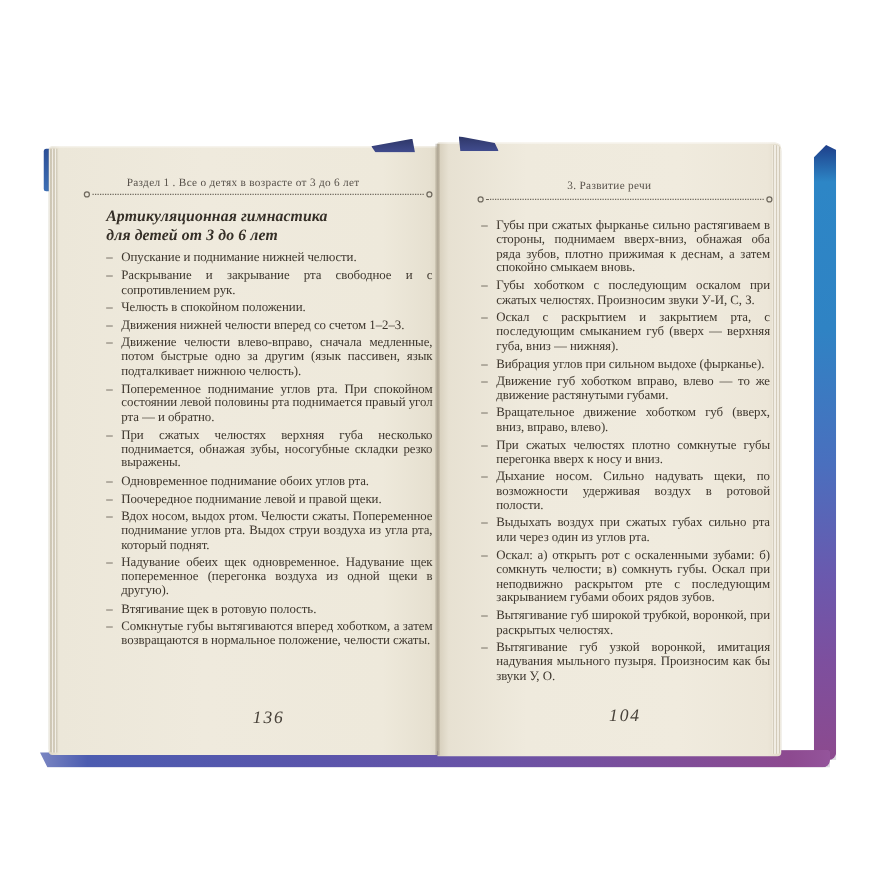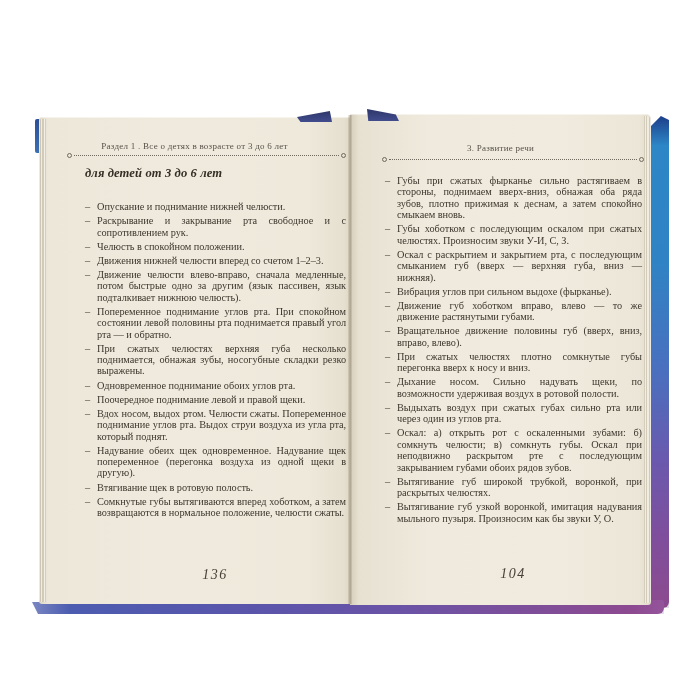--- a/index.html
+++ b/index.html
@@ -36,21 +36,21 @@
 
   
   .page{position:absolute;z-index:2;}
   .page-left{
     left:39px;top:117px;width:311px;height:487px;
     background:linear-gradient(90deg,#ddd6c5 0px,#ece7d9 9px,#efeadd 40%,#eee9db 86%,#e6e0d0 98%,#ded7c5 100%);
     border-radius:3px 1px 0 3px;
     box-shadow:inset 0 1px 0 rgba(255,255,255,.5);
   }
   .page-right{
-    left:350px;top:114px;width:301px;height:491px;
+    left:350px;top:114px;width:275px;height:491px;
     background:linear-gradient(90deg,#d5cdba 0px,#e7e1d2 9px,#efeadd 26%,#f0ebde 70%,#ece6d8 96%,#e2dbca 100%);
     border-radius:1px 5px 3px 0;
     box-shadow:inset 0 1px 0 rgba(255,255,255,.5);
   }
   .stack-edge{position:absolute;top:2px;bottom:2px;width:7px;opacity:.85;}
   .stack-edge-left{left:0;background:repeating-linear-gradient(90deg,rgba(255,255,255,.55) 0 1px,rgba(150,140,118,.28) 1px 2.4px);border-radius:3px 0 0 3px;}
   .stack-edge-right{right:0;background:repeating-linear-gradient(90deg,rgba(150,140,118,.28) 0 1px,rgba(255,255,255,.5) 1px 2.4px);border-radius:0 5px 3px 0;}
   .gutter{
     position:absolute;left:348px;top:115px;width:4px;height:489px;z-index:2;
     background:linear-gradient(90deg,rgba(110,98,76,.10),rgba(110,98,76,.42) 50%,rgba(110,98,76,.12));
@@ -103,20 +103,21 @@
 
     <div class="page page-left">
       <div class="stack-edge stack-edge-left"></div>
       <div class="running-head">Раздел 1 . Все о детях в возрасте от 3 до 6 лет</div>
       <div class="rule">
         <span class="dot"></span>
         <span class="line"></span>
         <span class="dot"></span>
       </div>
       <div class="section-title">
+        <div>Артикуляционная гимнастика</div>
         <div>для детей от 3 до 6 лет</div>
       </div>
       <div class="exercise-list">
 
           <div class="li">
             <span class="dash">–</span>
             <span>Опускание и поднимание нижней челюсти.</span>
           </div>
 
           <div class="li">
@@ -212,21 +213,21 @@
             <span>Вибрация углов при сильном выдохе (фырканье).</span>
           </div>
 
           <div class="li">
             <span class="dash">–</span>
             <span>Движение губ хоботком вправо, влево — то же движение растянутыми губами.</span>
           </div>
 
           <div class="li">
             <span class="dash">–</span>
-            <span>Вращательное движение половины губ (вверх, вниз, вправо, влево).</span>
+            <span>Вращательное движение хоботком губ (вверх, вниз, вправо, влево).</span>
           </div>
 
           <div class="li">
             <span class="dash">–</span>
             <span>При сжатых челюстях плотно сомкнутые губы перегонка вверх к носу и вниз.</span>
           </div>
 
           <div class="li">
             <span class="dash">–</span>
             <span>Дыхание носом. Сильно надувать щеки, по возможности удерживая воздух в ротовой полости.</span>

